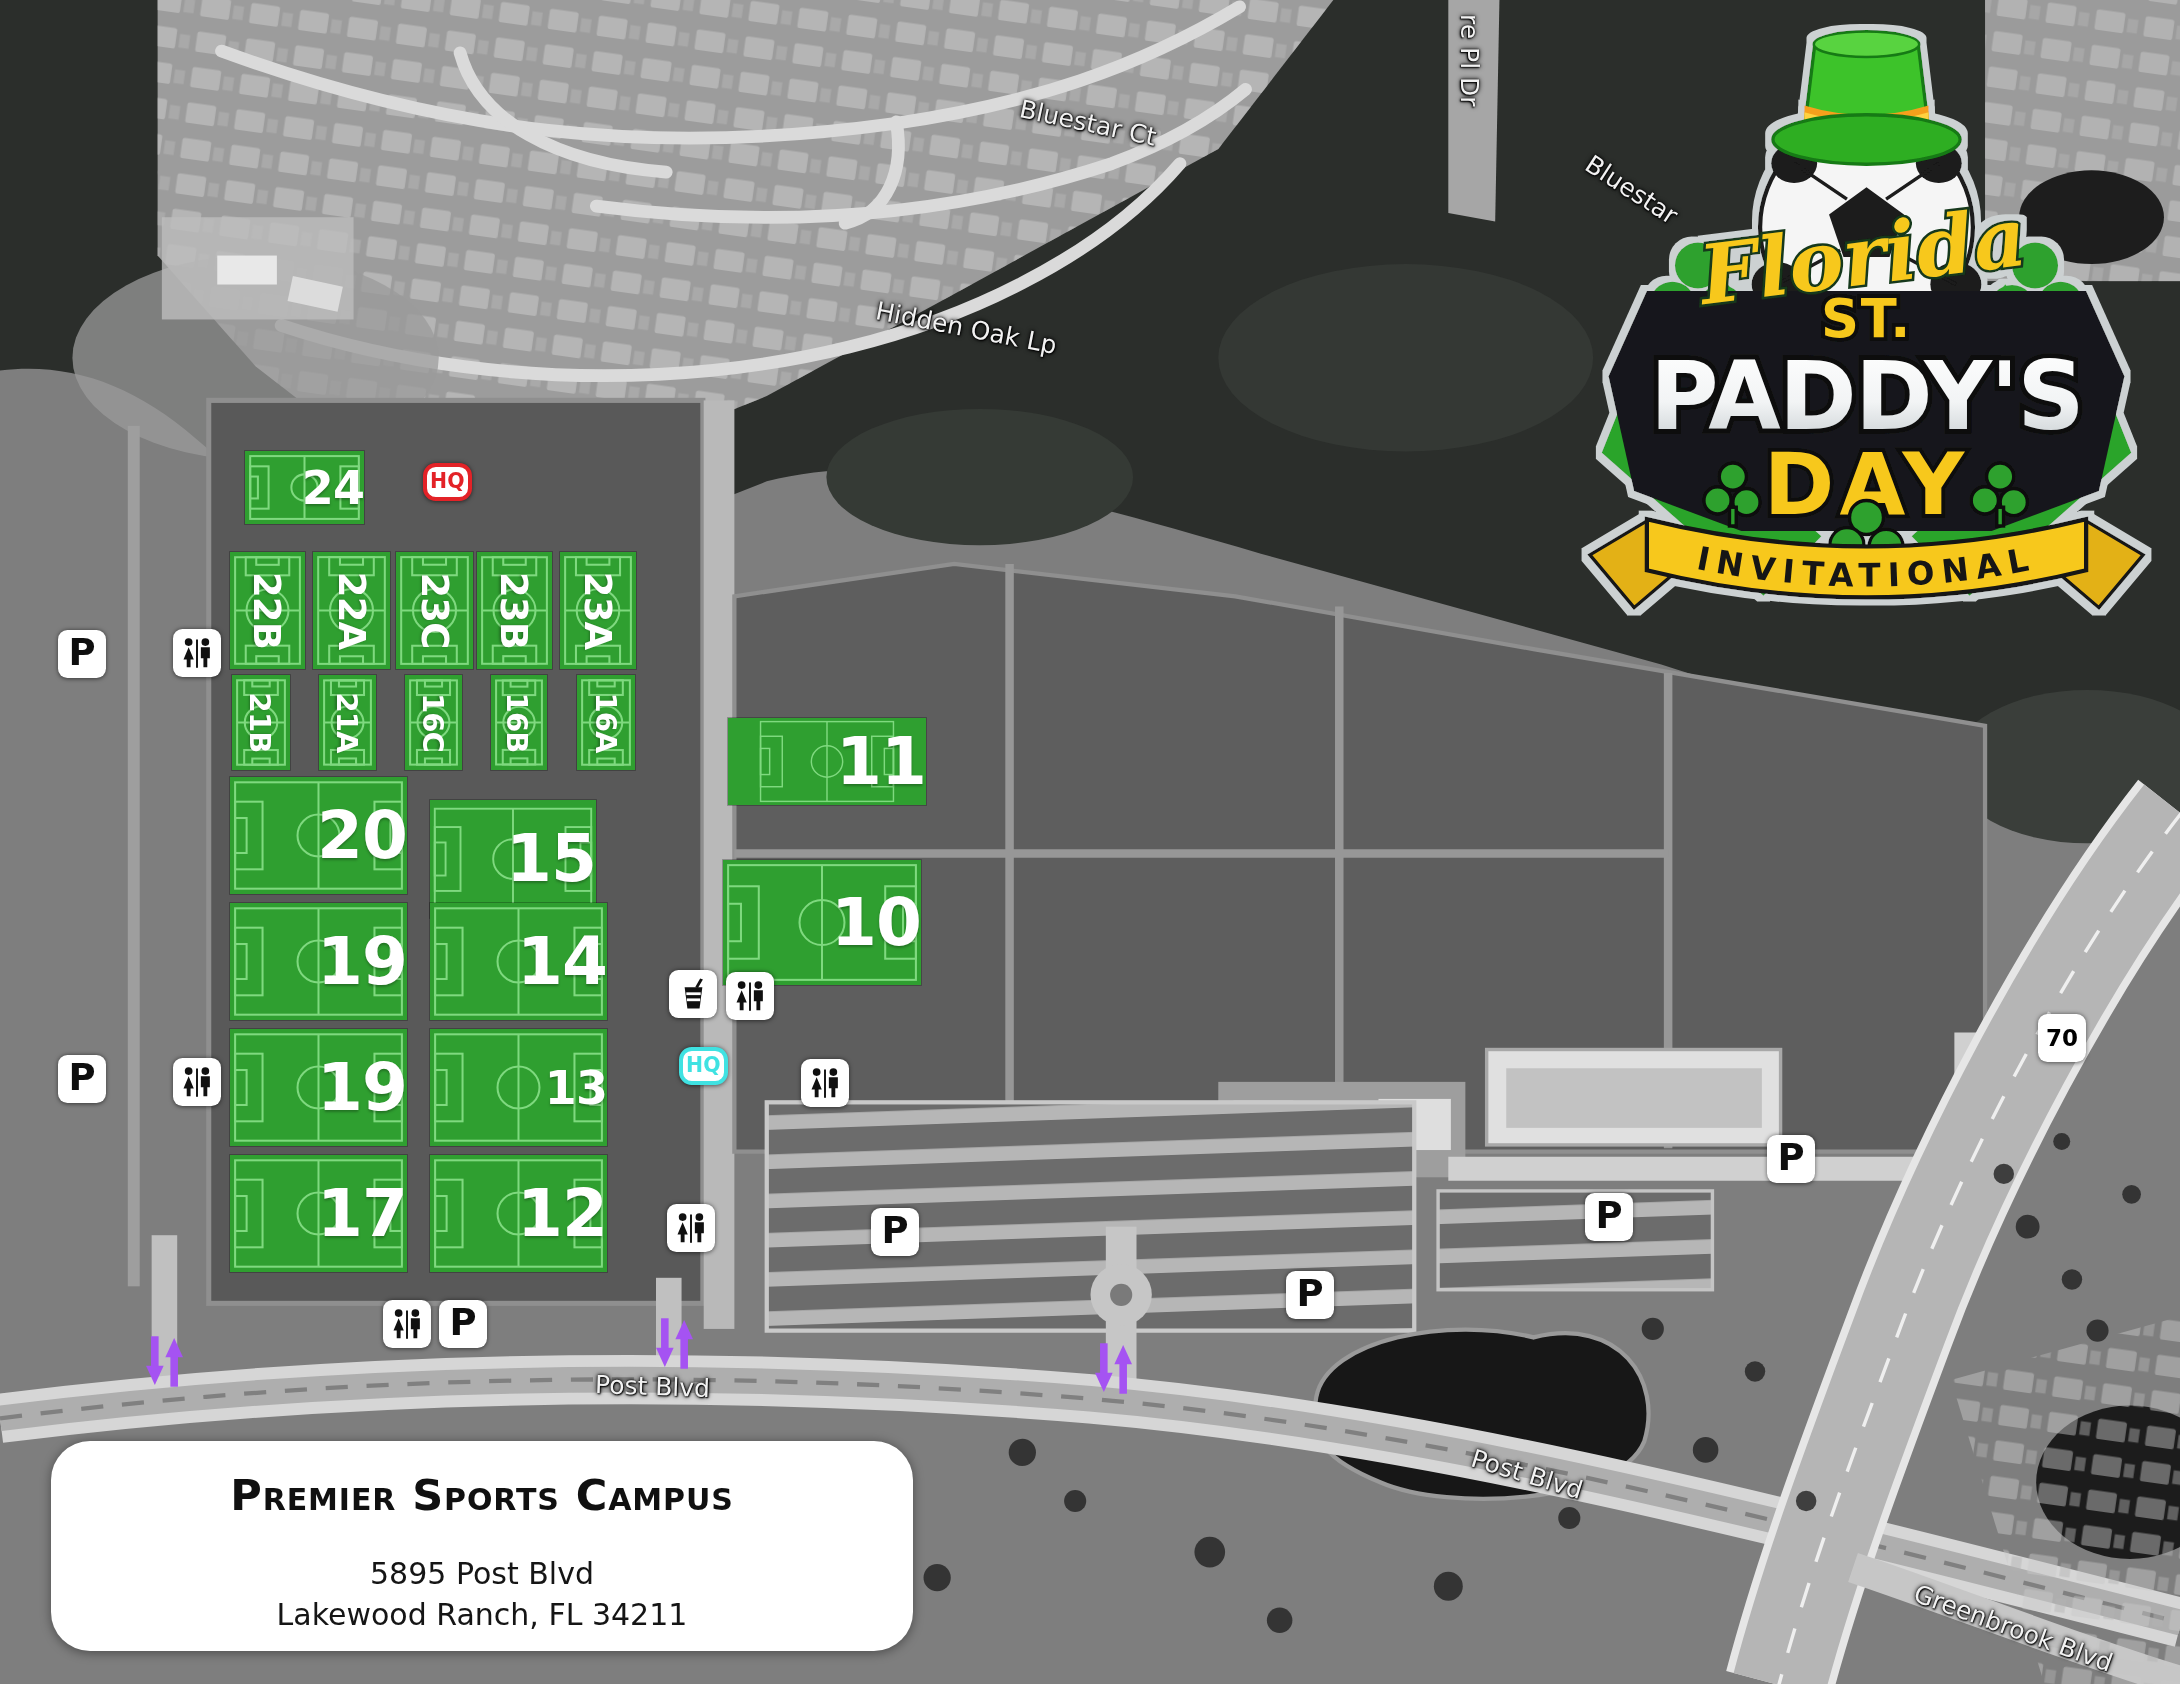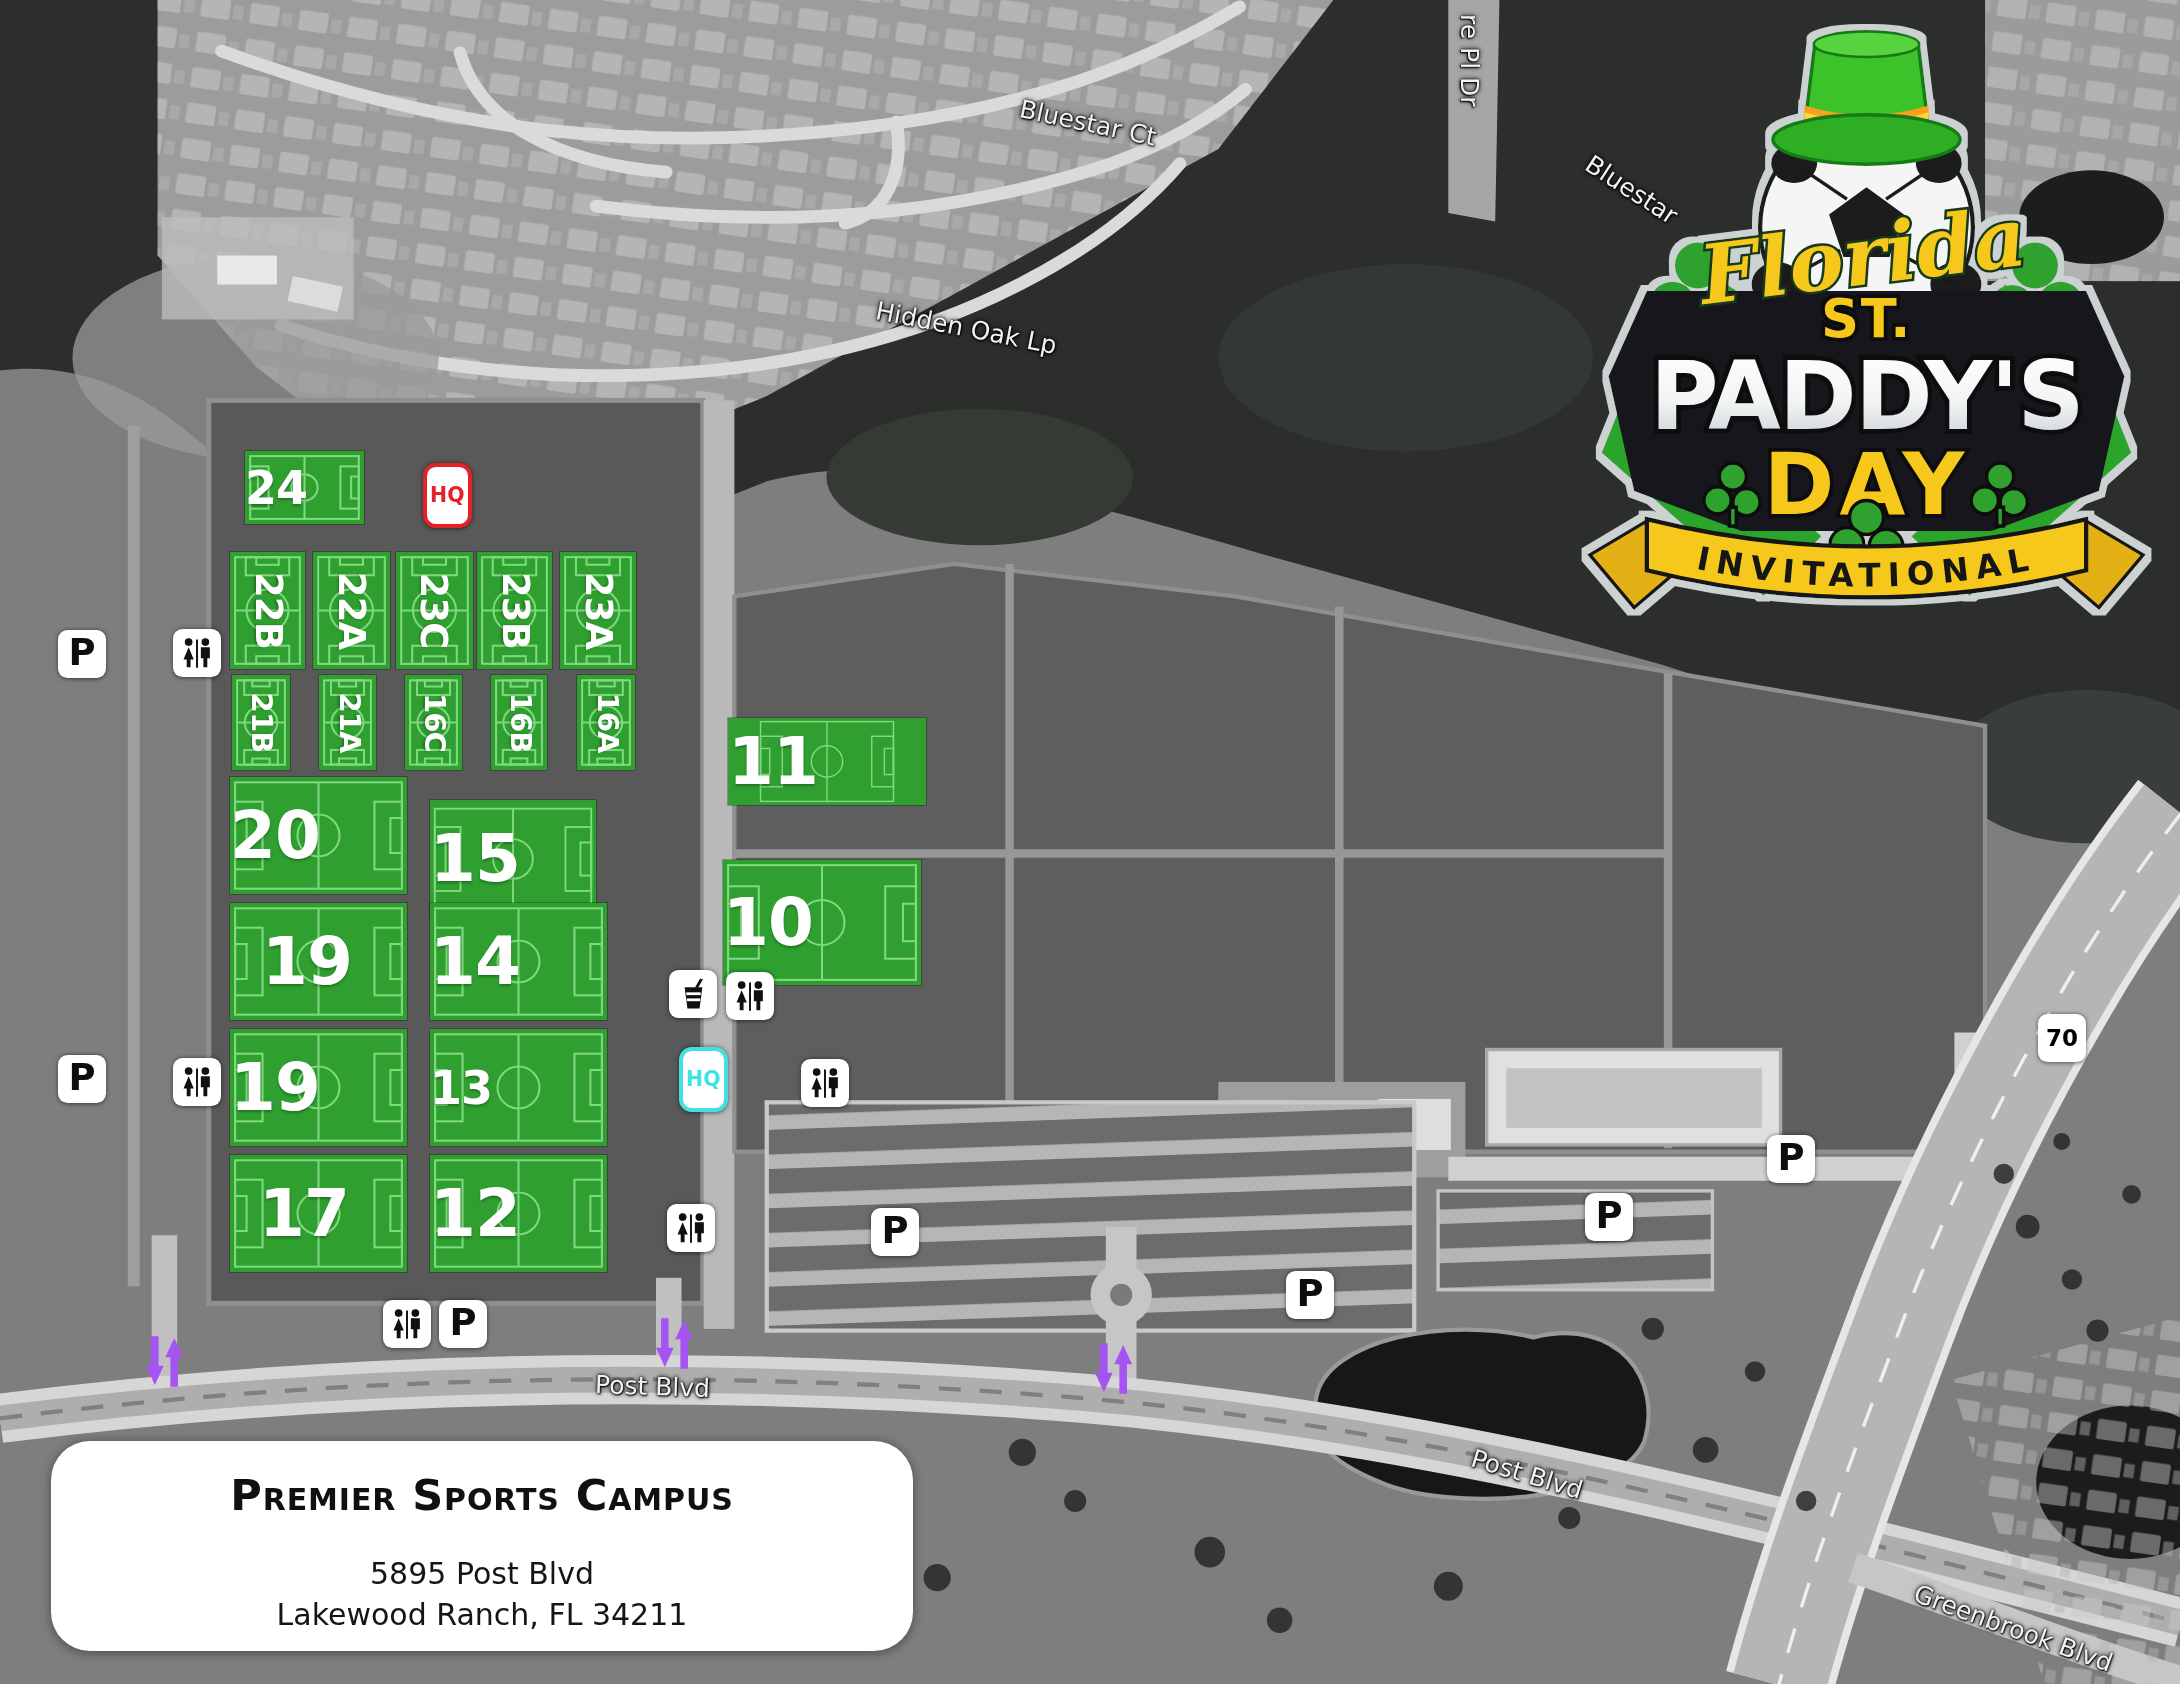--- a/index.html
+++ b/index.html
@@ -1,34 +1,34 @@
 <!DOCTYPE html>
 <html style="font-size:13.6px"><head>
 <meta charset="utf-8">
 <style>
   html,body{margin:0;padding:0;background:#4a4a4a;}
   #stage{position:relative;width:2181px;height:1685px;overflow:hidden;
          font-family:"DejaVu Sans",sans-serif;background:#7e7e7e;}
   #map-bg{position:absolute;left:0;top:0;width:2181px;height:1685px;}
 
   
-  .field{position:absolute;background:#2f9f30;display:flex;align-items:center;justify-content:flex-start;
+  .field{position:absolute;background:#2f9f30;display:flex;align-items:center;justify-content:flex-end;
          box-shadow:0 0 0 0.9px rgba(0,0,0,.28);}
   .pitch{position:absolute;left:0;top:0;width:100%;height:100%;}
   .fnum{position:relative;color:#fff;font-weight:800;line-height:1;letter-spacing:-0.9px;
         text-shadow:0 1.7px 2.6px rgba(0,0,0,.28);}
   .fnum.vert{transform:rotate(90deg);}
 
   
   .sq{position:absolute;width:48px;height:48px;background:#fff;border-radius:9.4px;
       display:flex;align-items:center;justify-content:center;box-sizing:border-box;
       box-shadow:0 0.9px 4.3px rgba(0,0,0,.55);}
   .sq .pletter{font-size:37px;font-weight:800;color:#0e0e0e;transform:translateY(-1.7px);}
   .sq svg{display:block;}
-  .hqbox{width:49px;height:65px;border-radius:12.8px;}
+  .hqbox{width:49px;height:38px;border-radius:12.8px;}
   .hqbox span{font-weight:800;font-size:20.4px;letter-spacing:0.4px;transform:translateY(-0.9px);}
   .hq-red{border:4.3px solid #e32227;} .hq-red span{color:#e32227;}
   .hq-teal{border:4.3px solid #3fe2e2;} .hq-teal span{color:#3fe2e2;}
   .shield span{font-size:23px;font-weight:700;color:#000000;}
   .arrowbox{position:absolute;width:37px;height:55px;}
 
   
   .slabel{position:absolute;color:#f2f2f2;font-size:25px;font-weight:500;white-space:nowrap;
           text-shadow:0 0 5.1px #000,0 0 2.6px #000,0.9px 0.9px 1.7px #000;transform-origin:0 50%;}
 

